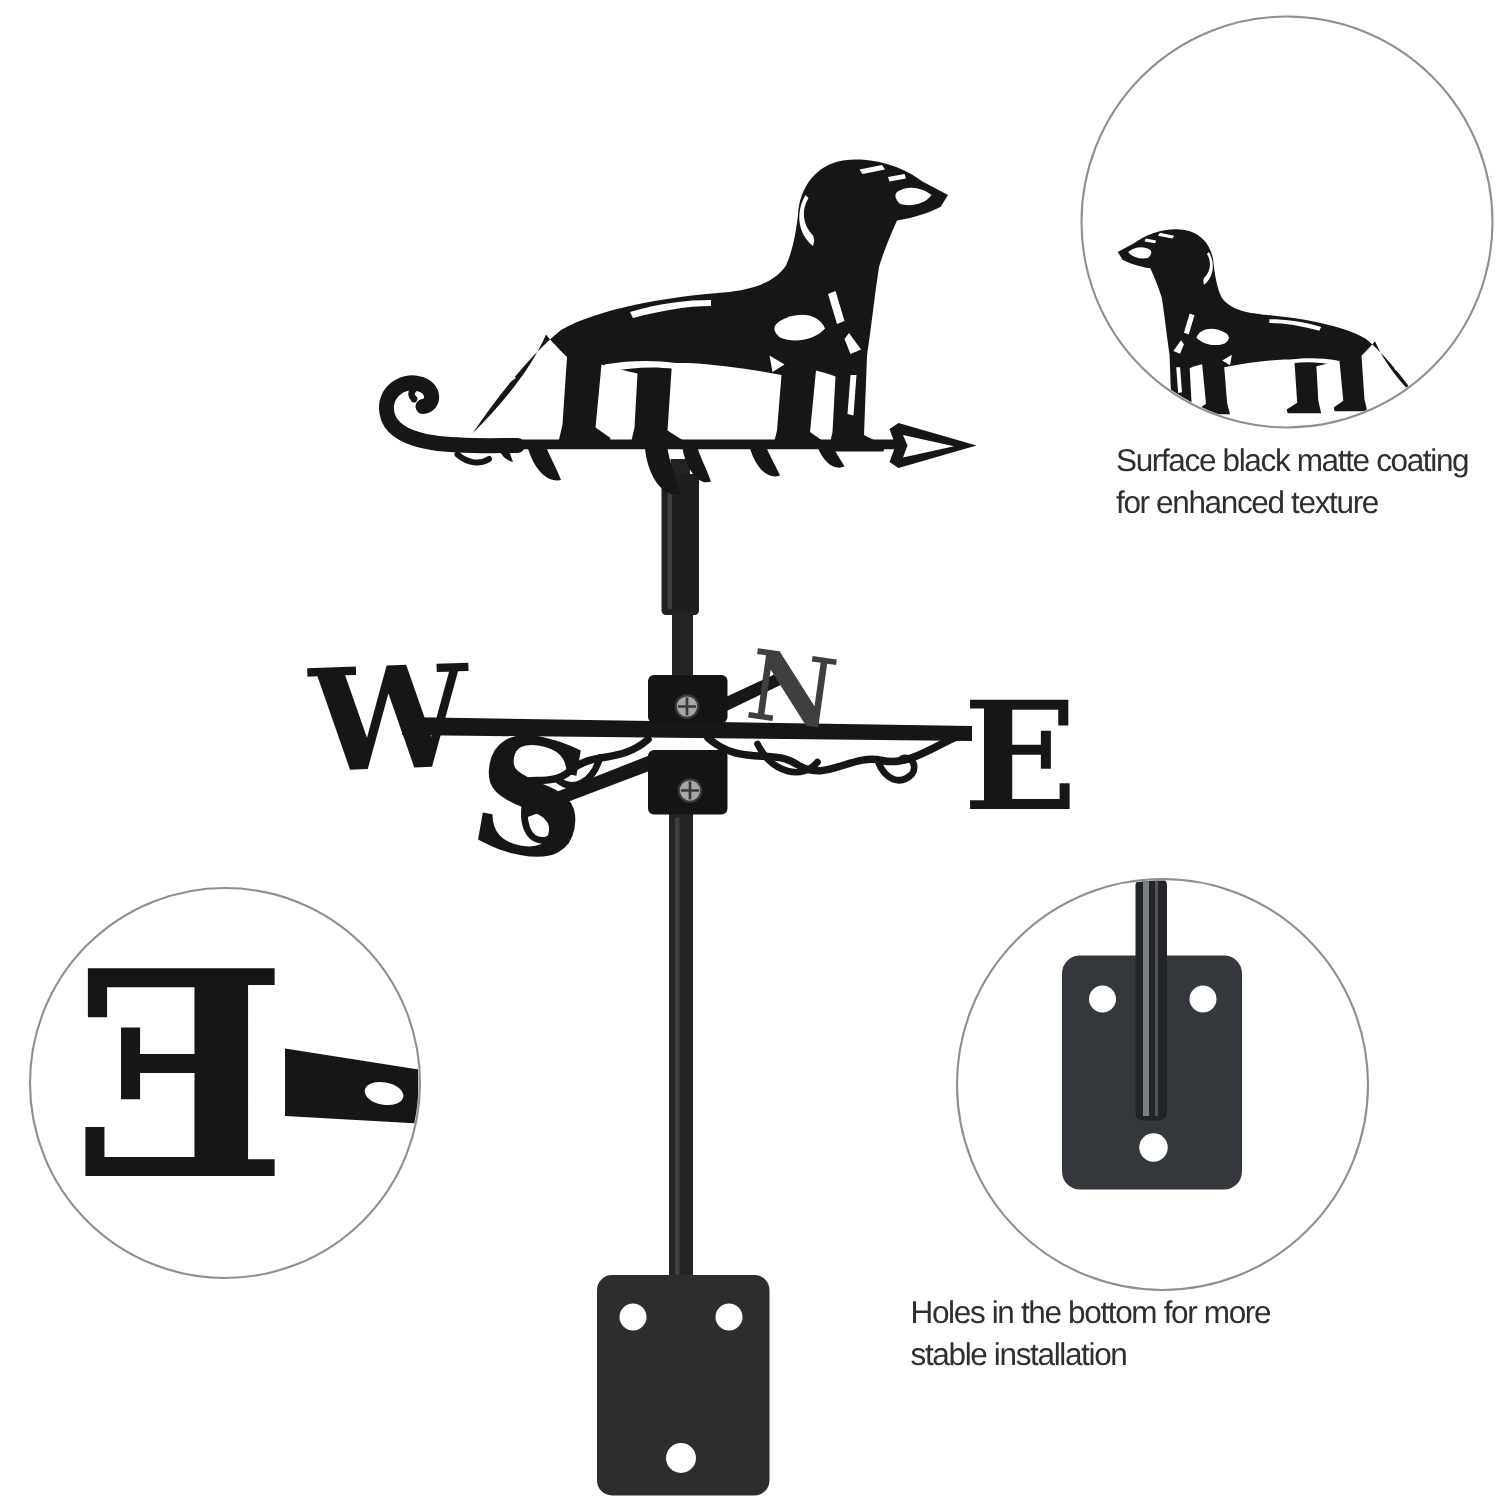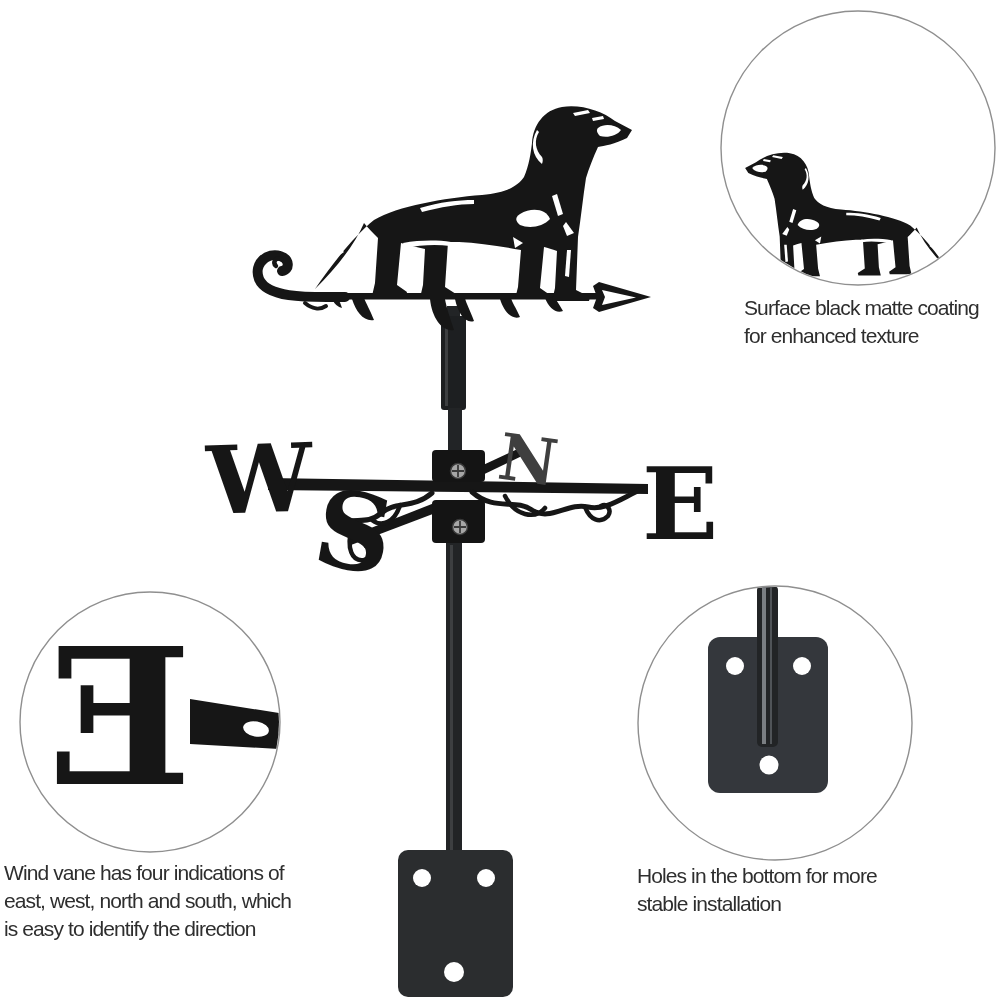--- a/index.html
+++ b/index.html
@@ -176,19 +176,16 @@
       <rect x="757" y="585" width="21" height="162" rx="5" fill="#222426"></rect>
       <rect x="762" y="587" width="4" height="157" fill="#7a7e82"></rect>
       <rect x="770" y="587" width="2" height="157" fill="#505458"></rect>
     </g>
   </g>
 </svg>
 
 <div class="caption" style="left:744px;top:294px;width:260px;">Surface black matte coating
 for enhanced texture</div>
 
-<div class="caption" style="left:4px;top:859px;width:340px;">Wind vane has four indications of
-east, west, north and south, which
-is easy to identify the direction</div>
 
-<div class="caption" style="left:637px;top:862px;width:320px;">Holes in the bottom for more
+<div class="caption" style="left:607px;top:862px;width:320px;">Holes in the bottom for more
 stable installation</div>
 </div>
 
 </body></html>

